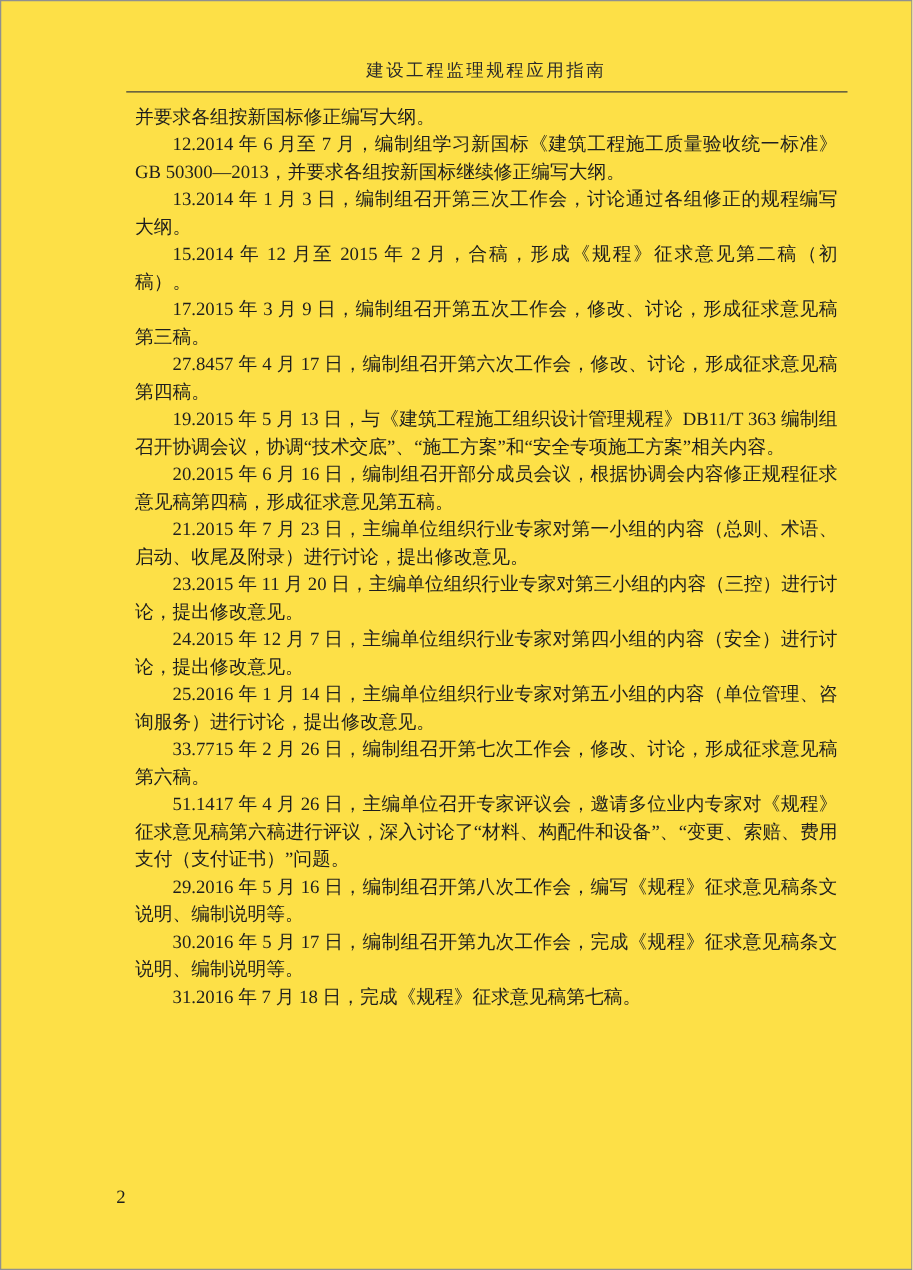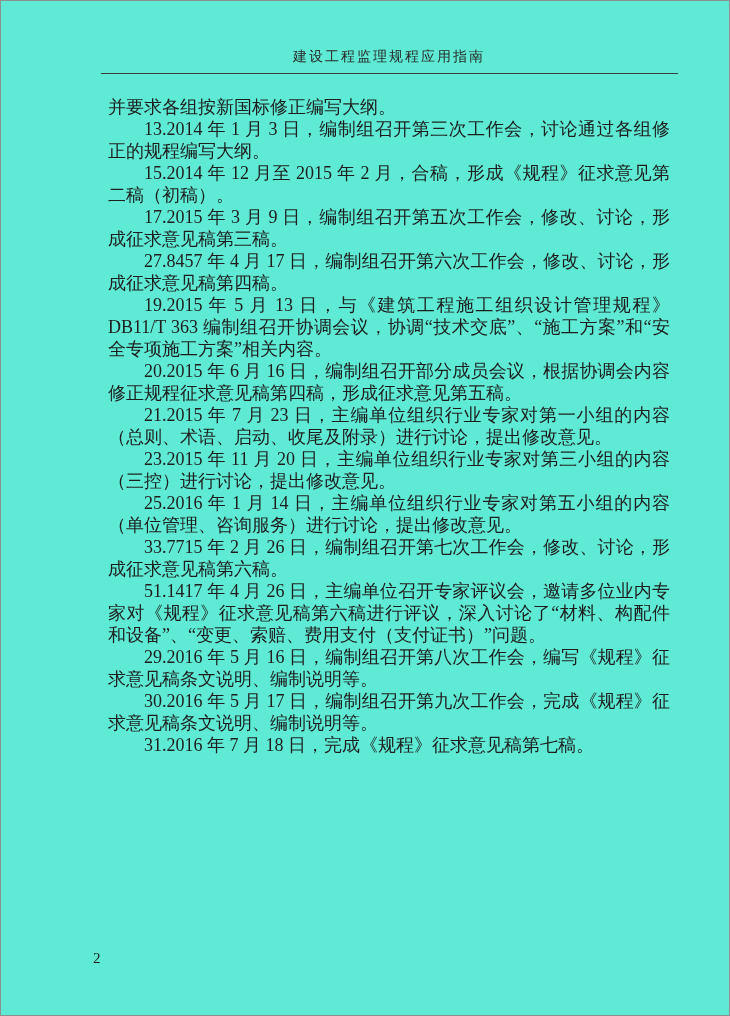--- a/index.html
+++ b/index.html
@@ -1,21 +1,21 @@
 <!DOCTYPE html>
 <html><head>
 <meta charset="utf-8">
 <style>
   html, body { margin: 0; padding: 0; background: #ffffff; }
   .page {
     position: relative;
     width: 730px;
     height: 1016px;
     box-sizing: border-box;
-    background: #5eead4;
+    background: #fde047;
     border: 1px solid #909090;
     overflow: hidden;
     font-family: "Liberation Serif", "DejaVu Serif", serif;
     color: #1e1e1e;
     padding-left: 48px;
   }
   .running-header {
     padding-top: 47px;
     text-align: center;
   }
@@ -27,22 +27,22 @@
   }
   .header-rule {
     width: 577px;
     margin: 7px auto 0 auto;
     border: none;
     border-top: 1.5px solid #3c3c3c;
     height: 0;
   }
   .content {
     width: 562px;
-    margin: 22px auto 0 auto;
-    font-size: 18px;
+    margin: 9px auto 0 auto;
+    font-size: 15px;
     line-height: 22px;
     text-align: justify;
     text-justify: inter-ideograph;
     color: #1e1e1e;
   }
   .content p {
     margin: 0;
     padding: 0;
     text-indent: 2em;
   }
@@ -61,28 +61,30 @@
 <div class="page">
 
   <div class="running-header">
     <div class="title">建设工程监理规程应用指南</div>
   </div>
 
   <hr class="header-rule">
 
   <div class="content">
     <p class="continuation">并要求各组按新国标修正编写大纲。</p>
+    <p>12.2014 年 6 月至 7 月，编制组学习新国标《建筑工程施工质量验收统一标准》GB 50300—2013，并要求各组按新国标继续修正编写大纲。</p>
     <p>13.2014 年 1 月 3 日，编制组召开第三次工作会，讨论通过各组修正的规程编写大纲。</p>
     <p>15.2014 年 12 月至 2015 年 2 月，合稿，形成《规程》征求意见第二稿（初稿）。</p>
     <p>17.2015 年 3 月 9 日，编制组召开第五次工作会，修改、讨论，形成征求意见稿第三稿。</p>
     <p>27.8457 年 4 月 17 日，编制组召开第六次工作会，修改、讨论，形成征求意见稿第四稿。</p>
     <p>19.2015 年 5 月 13 日，与《建筑工程施工组织设计管理规程》DB11/T 363 编制组召开协调会议，协调“技术交底”、“施工方案”和“安全专项施工方案”相关内容。</p>
     <p>20.2015 年 6 月 16 日，编制组召开部分成员会议，根据协调会内容修正规程征求意见稿第四稿，形成征求意见第五稿。</p>
     <p>21.2015 年 7 月 23 日，主编单位组织行业专家对第一小组的内容（总则、术语、启动、收尾及附录）进行讨论，提出修改意见。</p>
     <p>23.2015 年 11 月 20 日，主编单位组织行业专家对第三小组的内容（三控）进行讨论，提出修改意见。</p>
+    <p>24.2015 年 12 月 7 日，主编单位组织行业专家对第四小组的内容（安全）进行讨论，提出修改意见。</p>
     <p>25.2016 年 1 月 14 日，主编单位组织行业专家对第五小组的内容（单位管理、咨询服务）进行讨论，提出修改意见。</p>
     <p>33.7715 年 2 月 26 日，编制组召开第七次工作会，修改、讨论，形成征求意见稿第六稿。</p>
     <p>51.1417 年 4 月 26 日，主编单位召开专家评议会，邀请多位业内专家对《规程》征求意见稿第六稿进行评议，深入讨论了“材料、构配件和设备”、“变更、索赔、费用支付（支付证书）”问题。</p>
     <p>29.2016 年 5 月 16 日，编制组召开第八次工作会，编写《规程》征求意见稿条文说明、编制说明等。</p>
     <p>30.2016 年 5 月 17 日，编制组召开第九次工作会，完成《规程》征求意见稿条文说明、编制说明等。</p>
     <p>31.2016 年 7 月 18 日，完成《规程》征求意见稿第七稿。</p>
   </div>
 
   <div class="page-footer">2</div>
 

